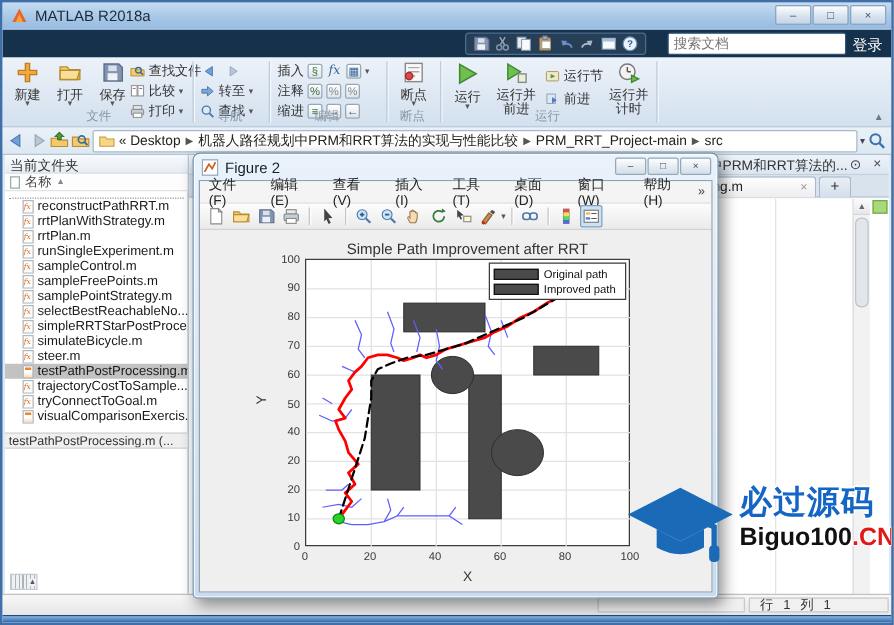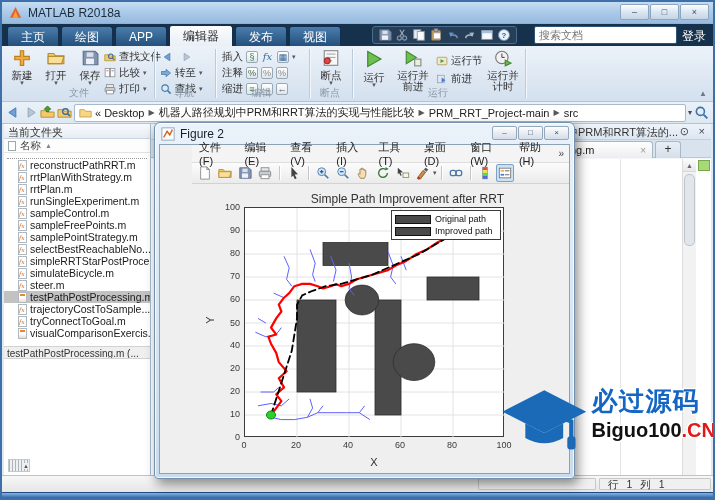--- a/index.html
+++ b/index.html
@@ -86,33 +86,33 @@
   .statusbar{position:absolute;left:0;bottom:6px;width:100%;height:17px;background:linear-gradient(#f7f7f7,#e6e6e6);border-top:1px solid #c2c2c2;}
   .sb-cell{position:absolute;top:2px;height:12px;border:1px solid #c8c8c8;border-radius:1px;background:#f0f0f0;}
   .sb-linecol{font-size:10.5px;color:#333;padding:0 8px;display:flex;gap:8px;align-items:center;line-height:11px;}
   .winbottom{position:absolute;left:0;bottom:0;width:100%;height:6px;background:linear-gradient(#88b4e4,#2f66a8);border-top:1px solid #1d4a80;}
 
   
   .figwin{position:absolute;left:152px;top:120px;width:421px;height:357px;border-radius:6px 6px 4px 4px;background:linear-gradient(#eaf2fa,#c9dbec);border:1px solid #7590ab;box-shadow:inset 0 0 0 1px rgba(255,255,255,.75), 3px 5px 12px rgba(0,0,0,.45);z-index:20;}
   .figtitle{height:21px;display:flex;align-items:center;padding:0 6px;font-size:12px;color:#16202c;gap:5px;}
   .fcontrols{position:absolute;right:5px;top:3px;display:flex;gap:1px;}
   .fbtn{width:25px;height:14px;background:linear-gradient(#fdfdfd,#d4dde8);border:1px solid #94a8bc;border-radius:2px;font-size:8px;line-height:12px;text-align:center;color:#33506e;}
-  .figinner{position:absolute;left:4px;top:21px;right:4px;bottom:4px;background:#efefef;border:1px solid #8ea2b6;padding-left:32px;}
+  .figinner{position:absolute;left:4px;top:21px;right:4px;bottom:4px;background:#efefef;border:1px solid #8ea2b6;}
   .figmenu{height:18px;background:#f4f4f4;border-bottom:1px solid #ddd;display:flex;align-items:center;font-size:11px;color:#222;}
   .fmenu{padding:0 7px;}
   .figmenu .chev{margin-left:auto;padding-right:5px;color:#445;font-size:10px;}
   .figtools{height:21px;background:linear-gradient(#fcfcfc,#ebebeb);border-bottom:1px solid #d2d2d2;display:flex;align-items:center;padding:0 3px;}
   .ftool{width:18px;height:18px;margin:0 1px;padding:1px;border:1px solid transparent;border-radius:2px;}
   .ftool.pressed{background:#cfe2f2;border-color:#7aa2c8;}
   .ftool svg{width:100%;height:100%;}
   .fsep{width:1px;height:14px;background:#c6c6c6;margin:0 4px;box-shadow:1px 0 0 #fff;}
 
   
   .figcanvas{position:absolute;left:0;top:39px;right:0;bottom:0;background:#efefef;}
-  .chart-title{position:absolute;left:84px;top:8px;width:260px;text-align:right;font-size:12px;color:#333;}
+  .chart-title{position:absolute;left:84px;top:8px;width:260px;text-align:center;font-size:12px;color:#333;}
   .axes{position:absolute;left:84px;top:23px;width:260px;height:230px;background:#fff;border:1px solid #3c3c3c;}
   .axes svg{position:absolute;left:0;top:0;}
   .tick{position:absolute;font-size:9px;color:#3a3a3a;}
   .xtick{width:30px;text-align:center;top:256px;}
   .ytick{width:18px;text-align:right;left:62px;}
   .xlabel{position:absolute;left:84px;top:272px;width:260px;text-align:center;font-size:11px;color:#333;}
   .ylabel{position:absolute;left:46px;top:130px;font-size:11px;color:#333;transform:rotate(-90deg);}
   .legend{position:absolute;right:2px;top:2px;width:110px;background:#fff;border:1px solid #3c3c3c;padding:2px 3px;}
   .leg-row{display:flex;align-items:center;gap:4px;height:12px;}
   .leg-swatch{width:36px;height:9px;background:#4a4a4a;border:1px solid #111;flex:0 0 auto;}
@@ -141,28 +141,20 @@
       </span>
     <span class="title">MATLAB R2018a</span>
     <div class="wcontrols">
       <div class="wbtn">‒</div>
       <div class="wbtn">□</div>
       <div class="wbtn">×</div>
     </div>
   </div>
 
   <div class="tabrow">
-    <div class="tabstrip">
-        <div class="rtab">主页</div>
-        <div class="rtab">绘图</div>
-        <div class="rtab">APP</div>
-        <div class="rtab active">编辑器</div>
-        <div class="rtab">发布</div>
-        <div class="rtab">视图</div>
-      </div>
     <div class="qa">
         <span class="icon">
           <svg viewBox="0 0 16 16">
             <path d="M2 2h10.5L15 4.5V14H2z" fill="#8294b0" stroke="#5d6f8c"></path>
             <rect x="4.5" y="8.5" width="7" height="5" fill="#eef1f6"></rect>
             <rect x="5" y="3" width="6" height="4" fill="#d9e0ea"></rect>
           </svg>
         </span>
         <span class="icon">
           <svg viewBox="0 0 16 16">

